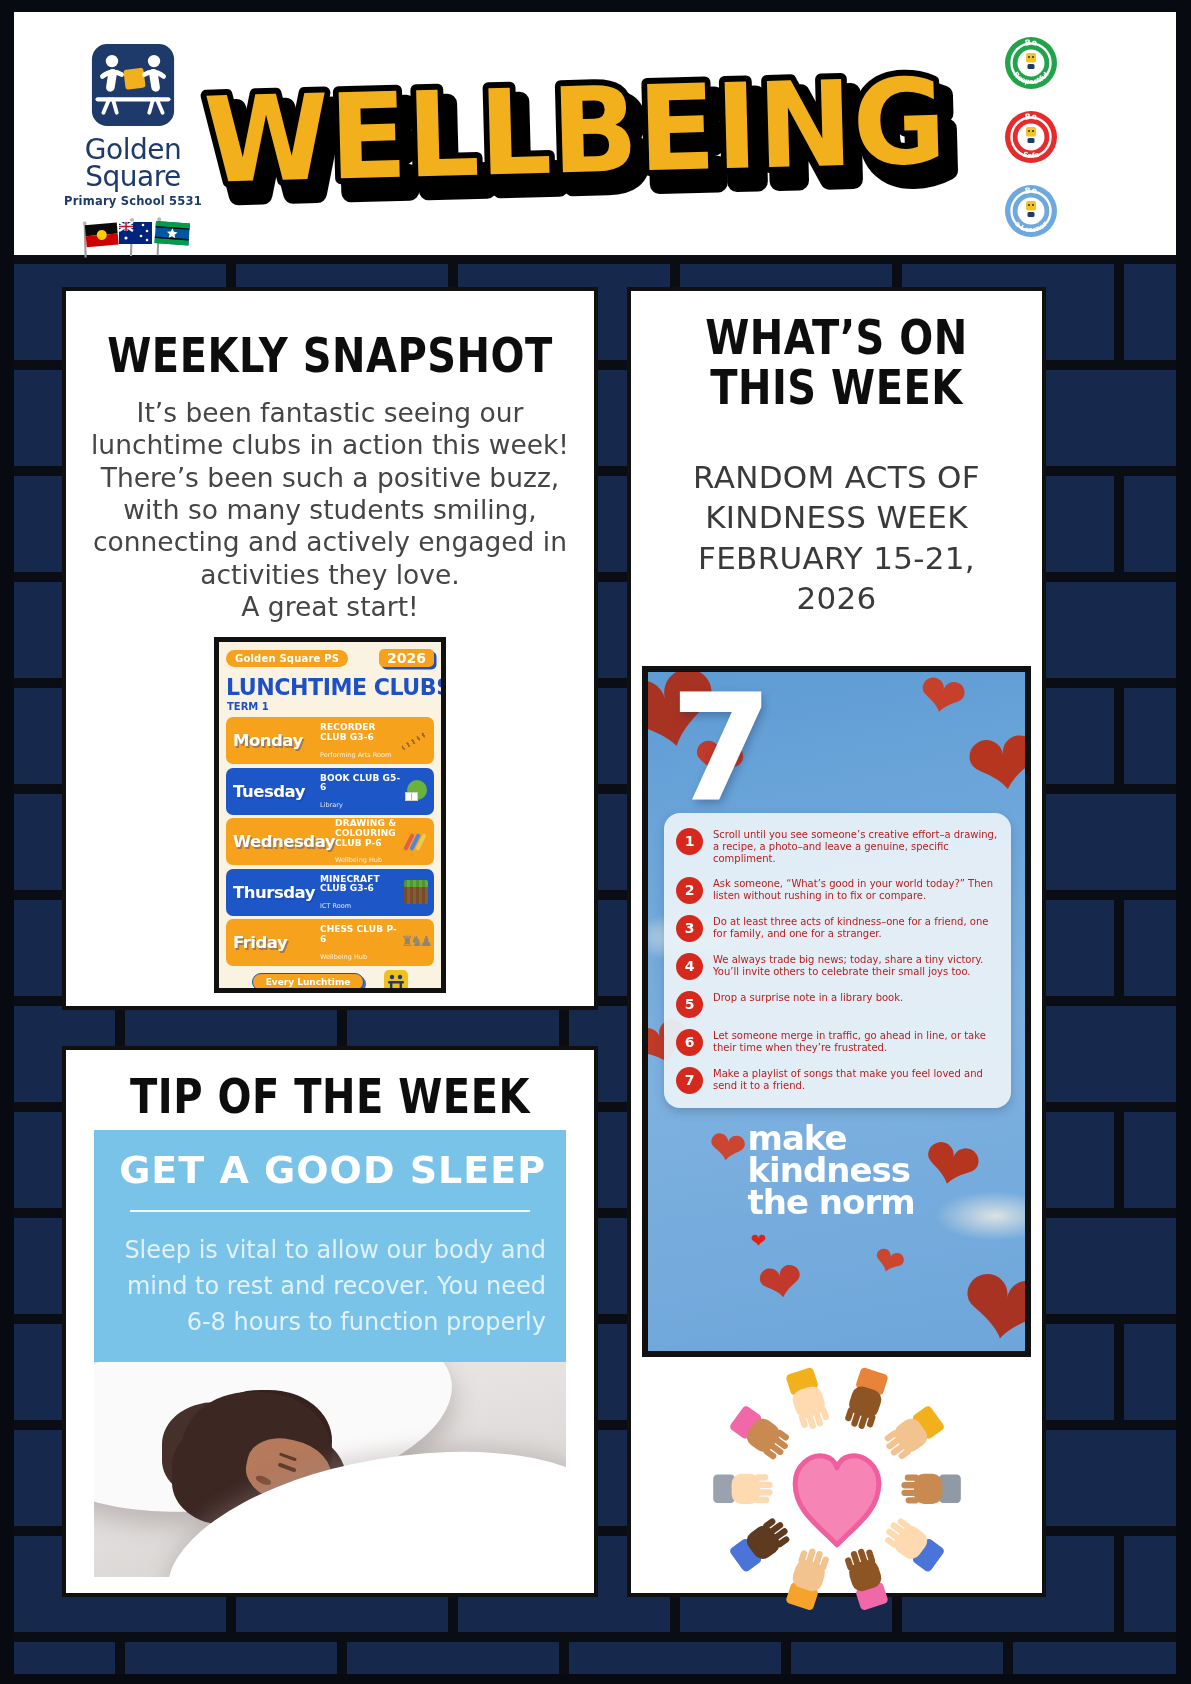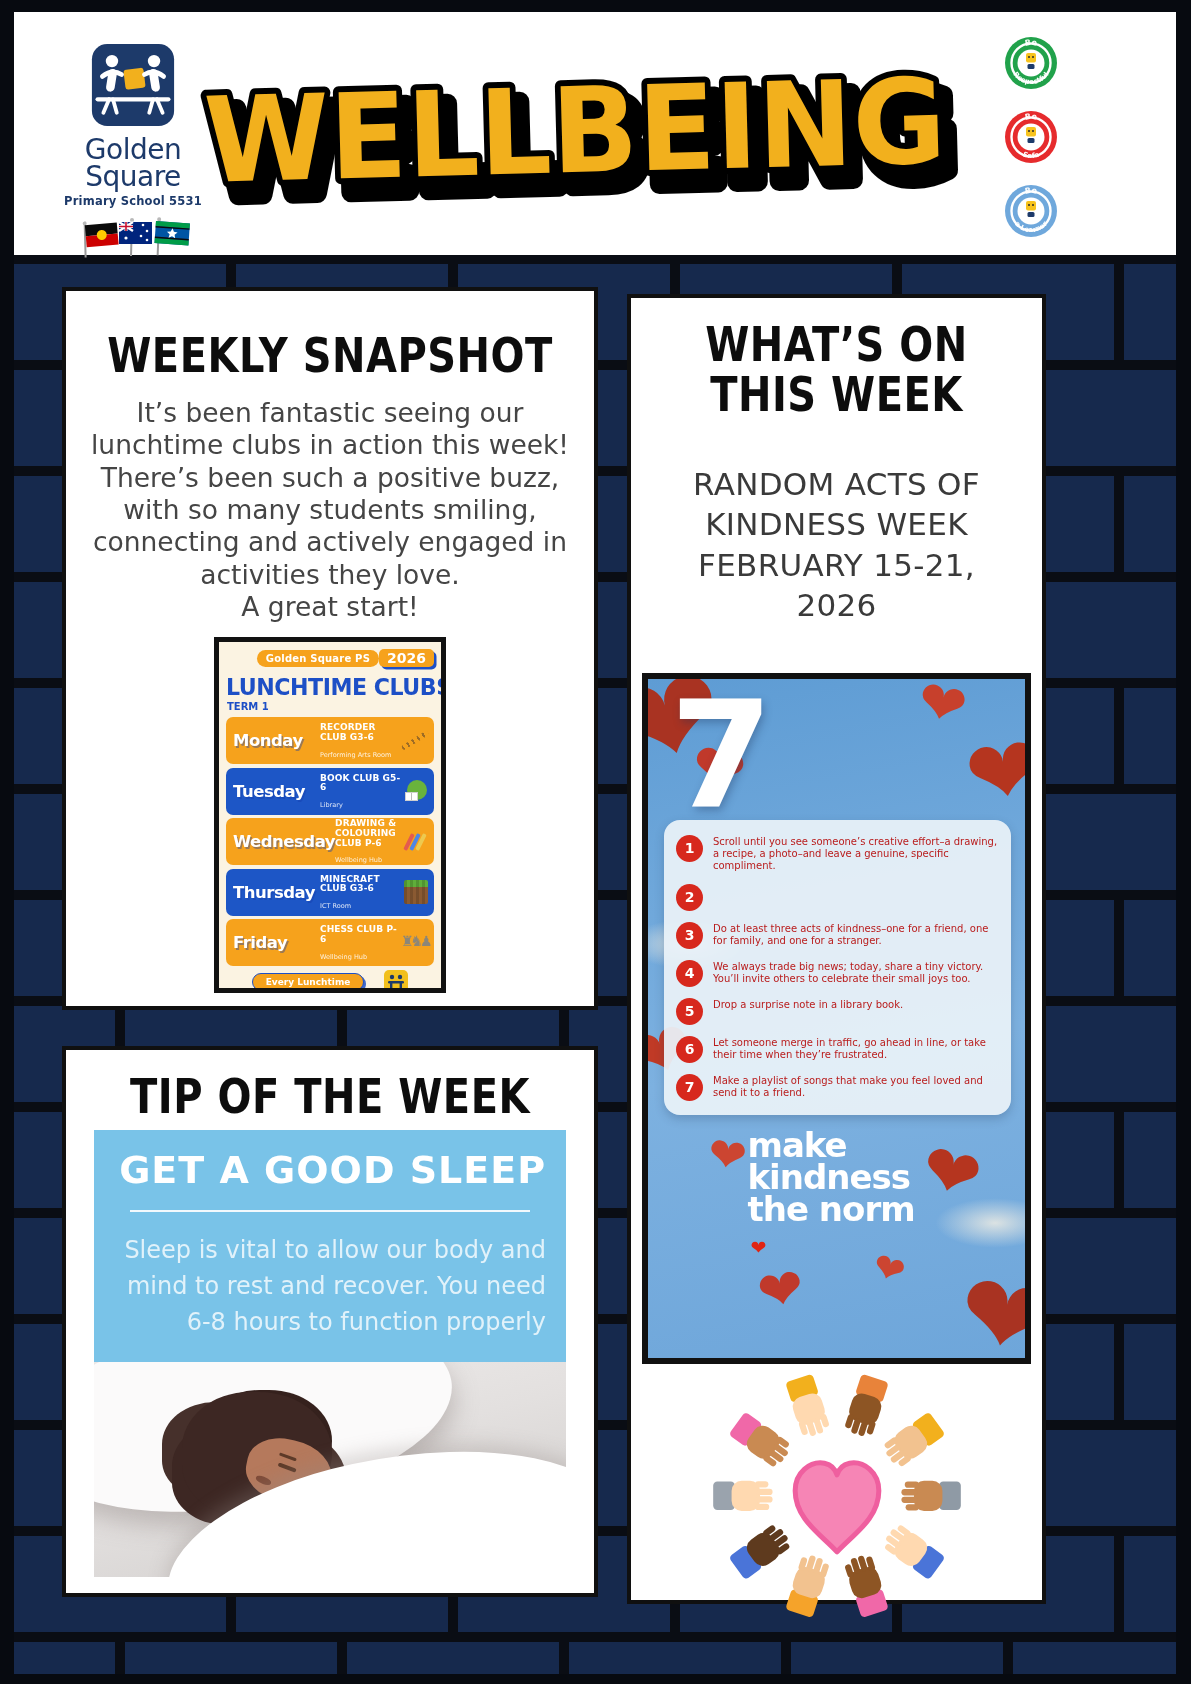--- a/index.html
+++ b/index.html
@@ -26,37 +26,37 @@
     background-image:
       conic-gradient(at 212px 96px, rgba(0,0,0,0) 0deg 270deg, #16294d 270deg 360deg),
       conic-gradient(at 212px 96px, rgba(0,0,0,0) 0deg 270deg, #16294d 270deg 360deg);
     background-size:222px 212px;
     background-position:0 0, 111px 106px;
     background-repeat:repeat;
   }
   
   .card{ position:absolute; background:#ffffff; border:4px solid #101010; }
   #card-snapshot{ left:62px; top:287px; width:536px; height:723px; padding-top:40px; text-align:center;}
-  #card-whatson{ left:627px; top:294px; width:419px; height:1310px; padding-top:22px; text-align:center;}
+  #card-whatson{ left:627px; top:287px; width:419px; height:1310px; padding-top:22px; text-align:center;}
   #card-tip{ left:62px; top:1046px; width:536px; height:551px; padding-top:22px; text-align:center;}
   .cart-h{
     font-weight:bold; font-size:40px; color:#0d0d0d; letter-spacing:0.5px;
     transform:scaleY(1.18); transform-origin:center top; line-height:1.05;
   }
   .snap-body{
     white-space:pre-line; font-size:26.5px; line-height:1.22; color:#454545;
     width:492px; margin:24px auto 0;
   }
   .event-text{ font-size:31px; line-height:1.3; color:#3a3a3a; width:340px; margin:60px auto 0; letter-spacing:0.3px;}
   
   .clubs{
     width:232px; height:356px; margin:14px auto 0; border:5px solid #111;
     background:#fbf3e2; padding:7px; text-align:left; overflow:hidden;
   }
-  .clubs-top{ display:flex; justify-content:flex-end; align-items:center; }
+  .clubs-top{ display:flex; justify-content:space-between; align-items:center; }
   .pill-school{ background:#f6a21c; color:#fff; font-weight:bold; font-size:10px;
     padding:3px 9px; border-radius:9px; letter-spacing:0.2px;}
   .pill-year{ background:#f6a21c; color:#fff; font-weight:bold; font-size:14px;
     padding:1px 8px; border-radius:5px; box-shadow:2.5px 2.5px 0 #1d50c8;}
   .clubs-title{ color:#1d4fc6; font-weight:bold; font-size:23.5px; letter-spacing:-0.5px;
     transform:scaleX(0.94); transform-origin:left; margin-top:6px; white-space:nowrap;}
   .clubs-term{ color:#1d4fc6; font-weight:bold; font-size:10px; margin:0 0 5px 1px;}
   .day-row{ height:47px; border-radius:7px; margin-bottom:3.5px; display:flex; align-items:center; padding:0 5px 0 7px;}
   .day-row.orange{ background:#f6a21c; }
   .day-row.blue{ background:#1d56c6;justify-content:space-between; }
@@ -356,20 +356,21 @@
         <div class="big7">7</div>
       </div>
 
       <div class="kp-panel">
         <div class="k-item">
           <span class="k-num">1</span>
           <span class="k-text">Scroll until you see someone’s creative effort–a drawing, a recipe, a photo–and leave a genuine, specific compliment.</span>
         </div>
         <div class="k-item">
           <span class="k-num">2</span>
+          <span class="k-text">Ask someone, “What’s good in your world today?” Then listen without rushing in to fix or compare.</span>
         </div>
         <div class="k-item">
           <span class="k-num">3</span>
           <span class="k-text">Do at least three acts of kindness–one for a friend, one for family, and one for a stranger.</span>
         </div>
         <div class="k-item">
           <span class="k-num">4</span>
           <span class="k-text">We always trade big news; today, share a tiny victory. You’ll invite others to celebrate their small joys too.</span>
         </div>
         <div class="k-item">

